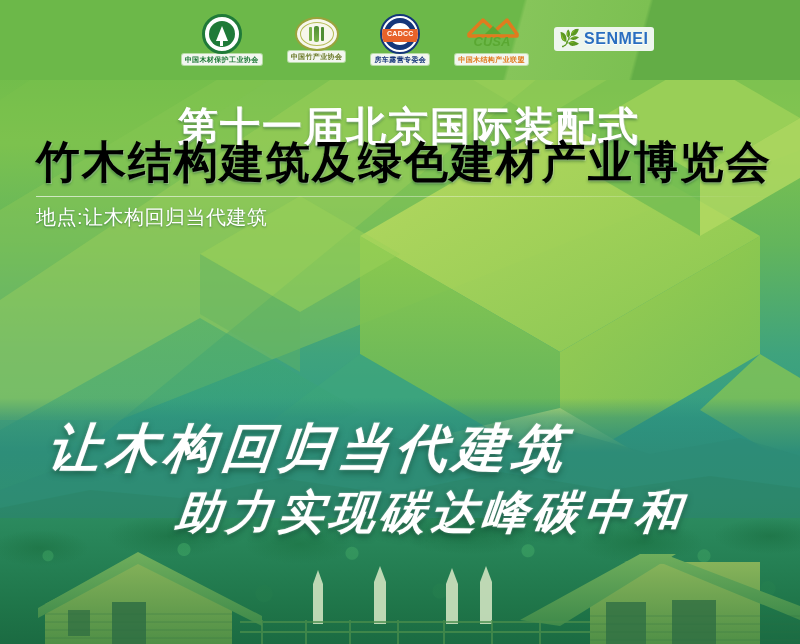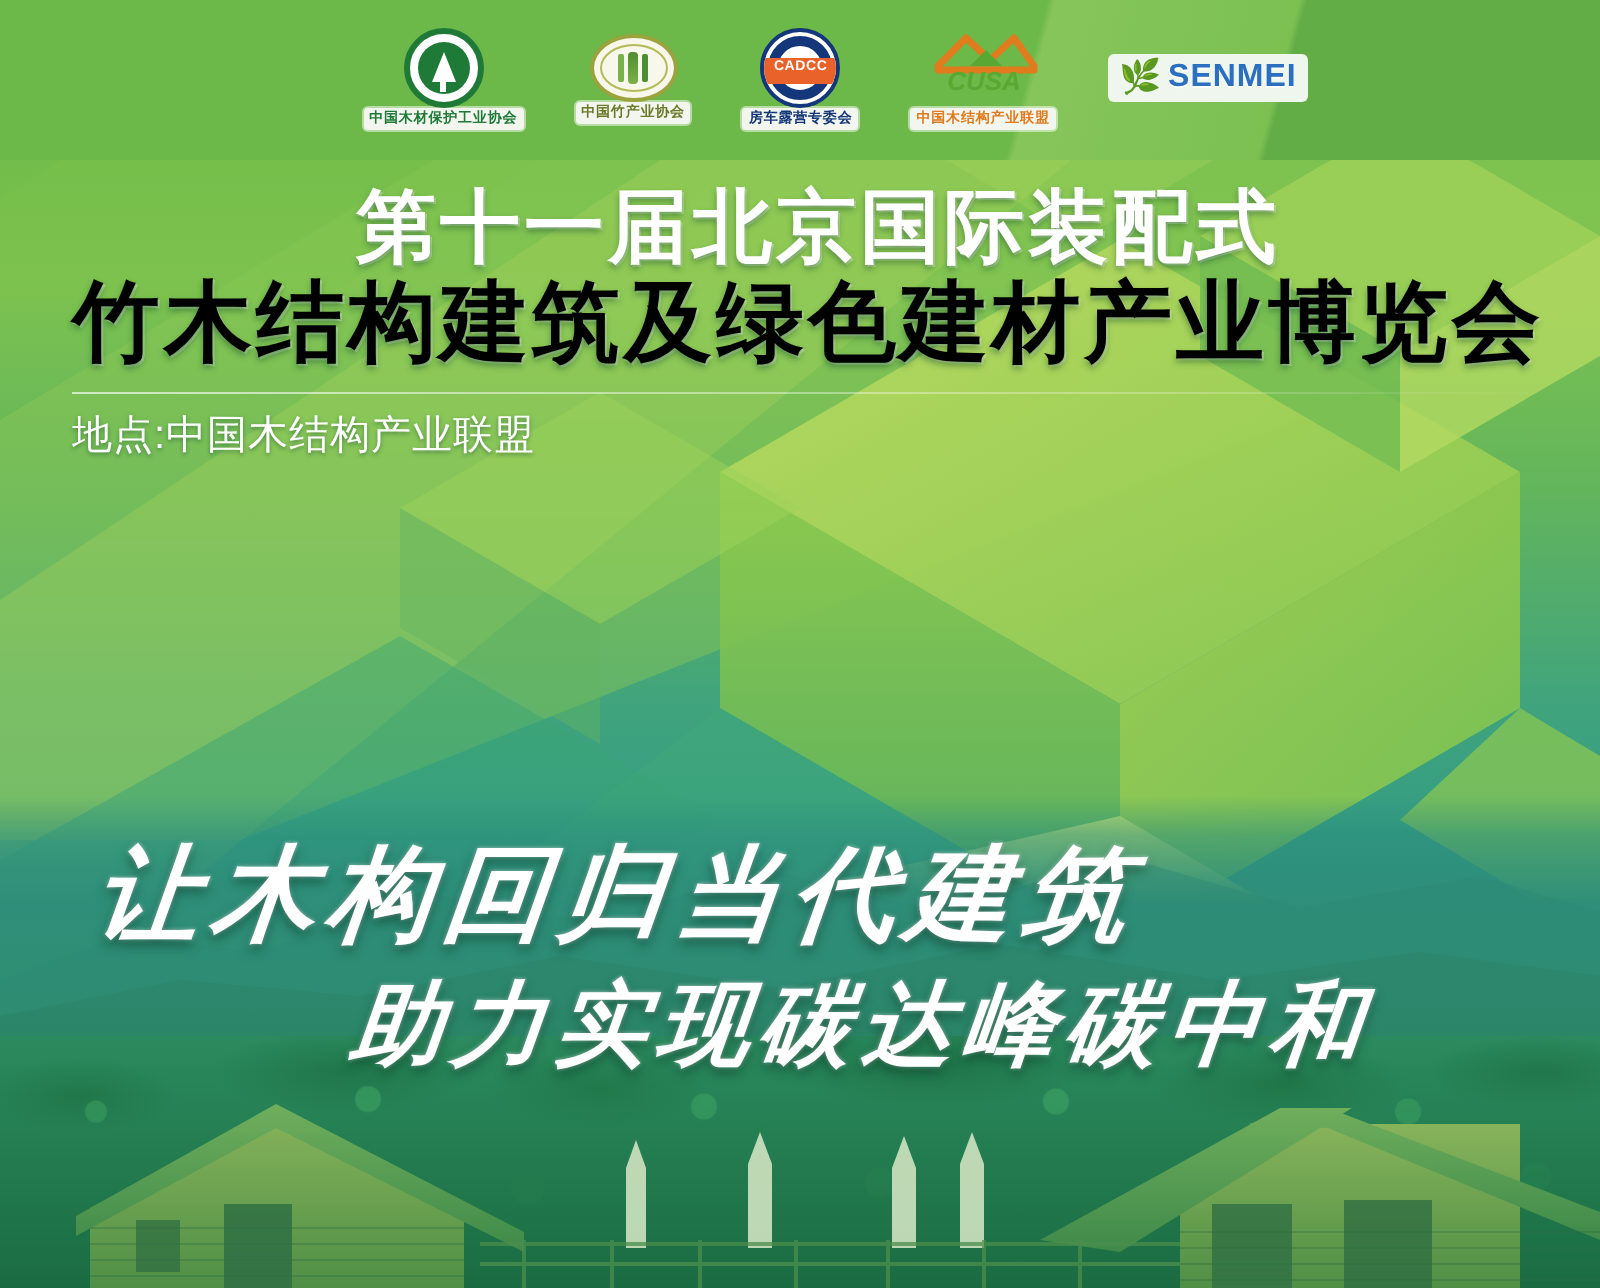--- a/index.html
+++ b/index.html
@@ -139,21 +139,21 @@
   .l5-leaf{color:#6fbf44;font-size:17px;line-height:14px;}
   .l5-txt{font-size:16px;font-weight:bold;color:#2a6fc0;letter-spacing:.5px;
     text-shadow:0 1px 0 #fff;}
 
   
   .smie {
     position:absolute; left:36px; top:93px; width:140px; height:46px;
   }
   .title-zone { position:absolute; left:0; top:92px; width:800px; }
   .title1 {
-    position:absolute; left:178px; top:0;
+    position:absolute; left:178px; top:12px;
     font-size:40px; line-height:44px; font-weight:bold; color:#ffffff;
     letter-spacing:2px;
     text-shadow: 0 2px 3px rgba(18,70,40,.45), 1px 1px 0 rgba(255,255,255,.35);
   }
   .title2 {
     position:absolute; left:36px; top:48px;
     font-size:44px; line-height:44px; font-weight:bold; color:#000000;
     letter-spacing:2px;
     text-shadow: 0 2px 3px rgba(18,70,40,.45), 1px 1px 0 rgba(255,255,255,.35);
   }
@@ -309,21 +309,21 @@
   </div>
 
 
   <div class="title-zone">
     <div class="title1">第十一届北京国际装配式</div>
     <div class="title2">竹木结构建筑及绿色建材产业博览会</div>
   </div>
   <div class="divider"></div>
 
   <div class="meta">
-    <div class="meta-place">地点:中国木结构产业联盟</div>
+    <div class="meta-place">地点:让木构回归当代建筑</div>
   </div>
 
 
   <div class="mountains">
     <svg class="mtn-ridge" viewBox="0 0 800 130" preserveAspectRatio="none" xmlns="http://www.w3.org/2000/svg">
       <path d="M0,92 L60,70 L130,78 L210,48 L300,64 L380,36 L470,58 L560,30 L650,56 L740,40 L800,58 L800,130 L0,130 Z" fill="#2d8a74" opacity=".85"></path>
       <path d="M0,110 L90,92 L180,100 L280,80 L390,96 L500,74 L610,92 L710,78 L800,90 L800,130 L0,130 Z" fill="#2a8266" opacity=".9"></path>
     </svg>
     <div class="forest">
       <div class="forest-tex"></div>

